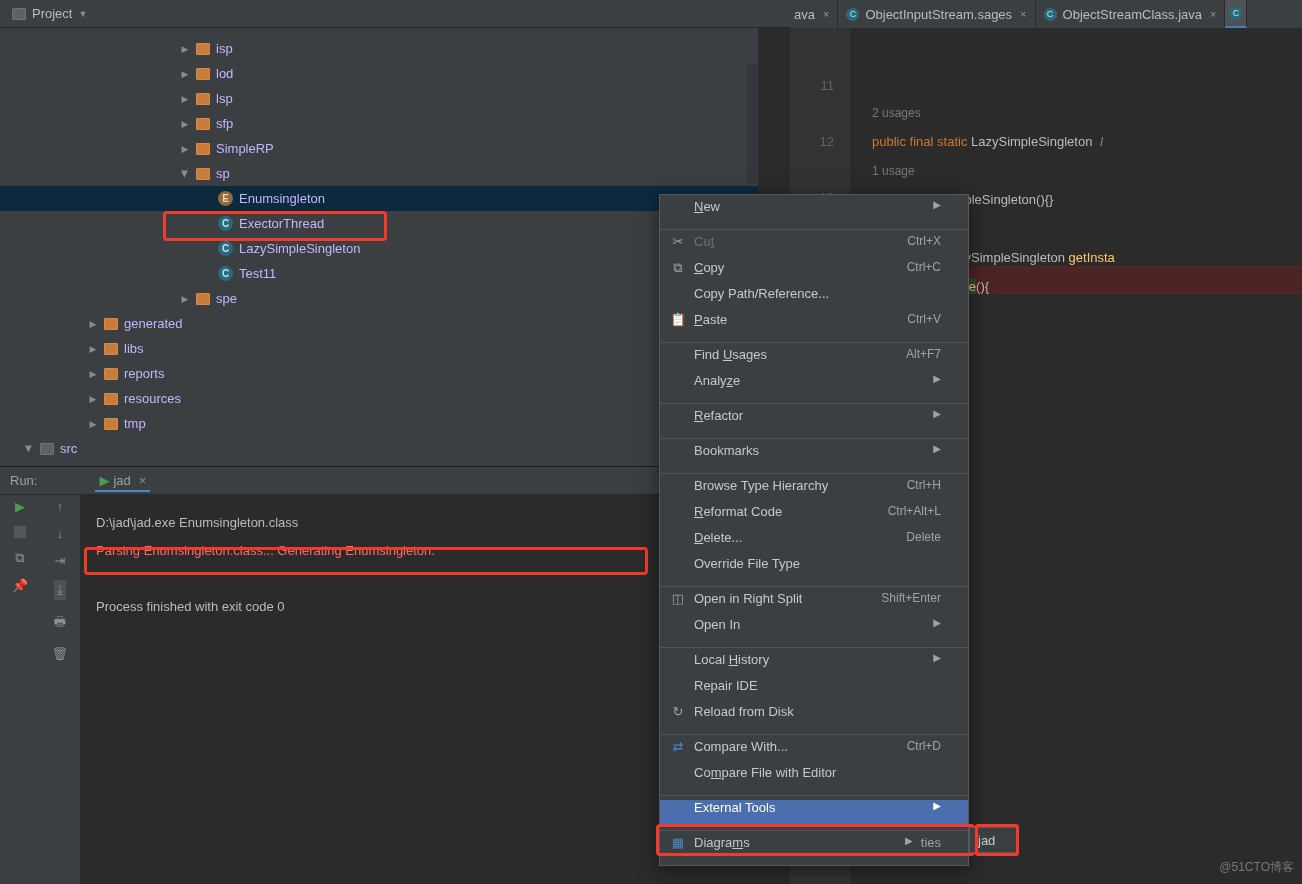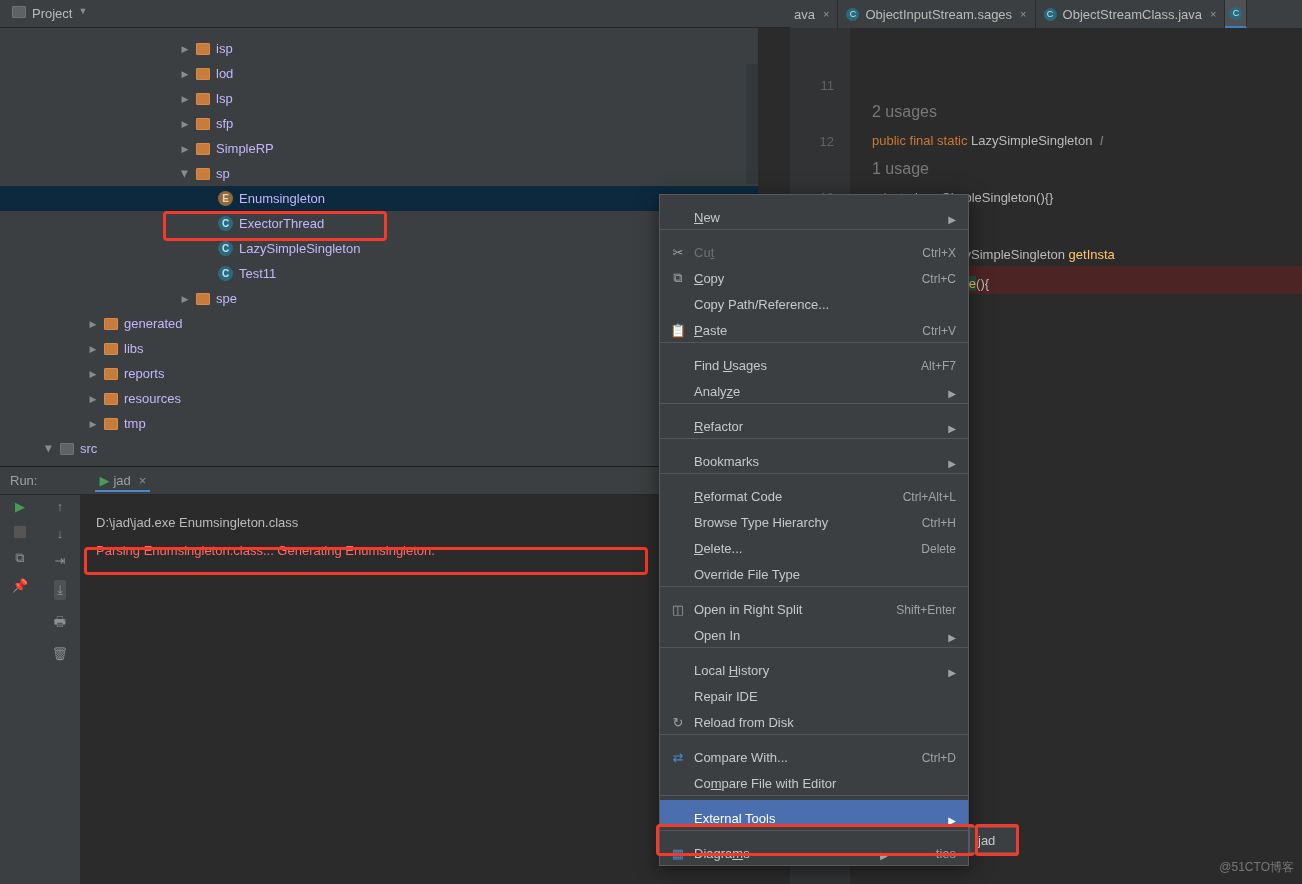--- a/index.html
+++ b/index.html
@@ -1,20 +1,20 @@
 <!DOCTYPE html>
 <html><head>
 <meta charset="utf-8">
 <style>
   * { margin:0; padding:0; box-sizing:border-box; font-family:"Segoe UI",Arial,sans-serif; font-size:13px; }
   body { background:#2b2b2b; color:#bbbbbb; width:1302px; height:884px; overflow:hidden; position:relative; }
 
   
   .toolbar { height:28px; background:#3c3f41; display:flex; align-items:center; padding:0 6px; border-bottom:1px solid #282828; }
-  .toolbar .proj-btn { display:flex; align-items:flex-start; gap:6px; padding:2px 6px; }
+  .toolbar .proj-btn { display:flex; align-items:center; gap:6px; padding:2px 6px; }
   .folder-icon { width:14px; height:12px; background:#5c6164; border-radius:1px; border:1px solid #6a6e72; position:relative; }
   .folder-icon.orange { background:#c87c3b; border-color:#d68b4c; }
   .folder-icon.grey { background:#5e6265; border-color:#6f7377; }
   .chev { font-size:9px; color:#8a8e91; }
   .tool-right { margin-left:auto; display:flex; gap:10px; align-items:center; color:#9aa0a4; }
   .tool-right span svg { display:block; }
 
   
   .left-pane { position:absolute; top:28px; left:0; width:758px; height:438px; background:#3c3f41; overflow:hidden; }
   .tree { padding-top:8px; }
@@ -43,27 +43,27 @@
   .tab-bar { height:28px; background:#3c3f41; display:flex; align-items:center; }
   .etab { height:28px; display:flex; align-items:center; gap:6px; padding:0 8px; color:#bbbbbb; border-right:1px solid #2b2b2b; }
   .etab .ci { width:13px; height:13px; border-radius:50%; background:#2b6a7e; display:flex; align-items:center; justify-content:center; font-size:9px; color:#b8e3ee; }
   .etab .close { color:#8f9498; font-size:11px; margin-left:2px; }
   .editor-body { display:flex; height:calc(100% - 28px); background:#2b2b2b; }
   .gutter { width:60px; background:#313335; color:#606366; font-family:Consolas,monospace; font-size:13px; text-align:right; padding:16px 16px 0 0; line-height:28px; }
   .code { font-family:Consolas,monospace; font-size:14px; padding:14px 0 0 22px; line-height:28px; white-space:pre; position:relative; }
   .kw { color:#cc7832; }
   .meth { color:#ffc66d;text-align:right; }
   .comm { color:#808080; font-style:italic; }
-  .usage { color:#787878; font-size:16px; font-style:normal; }
+  .usage { color:#787878; font-size:12px; font-style:normal; }
   .hl { background:#2d4a3a; }
   .errline { position:absolute; left:0; width:700px; height:28px; background:#4d2424; }
 
   
   .ctx { position:absolute; left:659px; top:194px; width:310px; background:#3c3f41; border:1px solid #565a5d; box-shadow:0 4px 18px rgba(0,0,0,.5); padding:4px 0; z-index:50; }
-  .ctx .mi { height:26px; display:flex; align-items:flex-end; padding:0 12px 0 34px; color:#c6c8ca; position:relative;gap:40px; }
+  .ctx .mi { height:26px; display:flex; align-items:flex-start; padding:0 27px 0 34px; color:#c6c8ca; position:relative; }
   .ctx .mi.disabled { color:#6b7074; }
   .ctx .mi .sc { margin-left:auto; color:#9ea3a6; font-size:12px; }
   .ctx .mi .sub { margin-left:auto; color:#9ea3a6; font-size:10px; }
   .ctx .mi.selected { background:#4b6eaf; color:#fff; }
   .ctx .mi.selected .sub { color:#fff; }
   .ctx .sep { height:1px; background:#515658; margin:4px 0; }
   .ctx .lic { position:absolute; left:10px; width:16px; text-align:center; color:#9ca1a5; font-size:13px; }
   .ctx .u { text-decoration:underline; }
 
   .ctx-red { position:absolute; left:656px; top:824px; width:319px; height:32px; border:3px solid #f43a2a; border-radius:4px; z-index:55; pointer-events:none; }
@@ -196,21 +196,21 @@
     <div class="row" style="padding-left:88px">
         <span class="arr">▶</span>
         <span class="folder-icon orange"></span>
         <span class="tree-label">resources</span>
       </div>
     <div class="row" style="padding-left:88px">
         <span class="arr">▶</span>
         <span class="folder-icon orange"></span>
         <span class="tree-label">tmp</span>
       </div>
-    <div class="row" style="padding-left:44px">
+    <div class="row" style="padding-left:24px">
         <span class="arr" style="transform:rotate(90deg);display:inline-block">▶</span>
         <span class="folder-icon grey"></span>
         <span class="tree-label">src</span>
       </div>
   </div>
 </div>
 
 <div class="run-panel">
   <div class="run-header">
     <span>Run:</span>
@@ -232,20 +232,21 @@
     <span>↓</span>
     <span>⇥</span>
     <span style="background:#4e5254;padding:2px 3px;border-radius:2px">⤓</span>
     <span>🖶</span>
     <span>🗑</span>
   </div>
   <div class="console">
     <div>D:\jad\jad.exe Enumsingleton.class</div>
     <div class="red-text">Parsing Enumsingleton.class... Generating Enumsingleton.</div>
     <div style="height:28px"></div>
+    <div>Process finished with exit code 0</div>
     <div class="console-box"></div>
   </div>
 </div>
 
 <div class="editor-area">
   <div class="tab-bar">
     <div class="etab" style="padding-left:4px">
         <span>ava</span>
         <span class="close">×</span>
       </div>
@@ -324,26 +325,26 @@
       <span><span class="u">R</span>efactor</span>
       <span class="sub">▶</span>
     </div>
   <div class="sep"></div>
   <div class="mi">
       <span>Bookmarks</span>
       <span class="sub">▶</span>
     </div>
   <div class="sep"></div>
   <div class="mi">
+      <span>Browse Type Hierarchy</span>
+      <span class="sc">Ctrl+H</span>
+    </div>
+  <div class="mi">
       <span><span class="u">R</span>eformat Code</span>
       <span class="sc">Ctrl+Alt+L</span>
-    </div>
-  <div class="mi">
-      <span>Browse Type Hierarchy</span>
-      <span class="sc">Ctrl+H</span>
     </div>
   <div class="mi">
       <span><span class="u">D</span>elete...</span>
       <span class="sc">Delete</span>
     </div>
   <div class="mi">
       <span>Override File Type</span>
     </div>
   <div class="sep"></div>
   <div class="mi">

